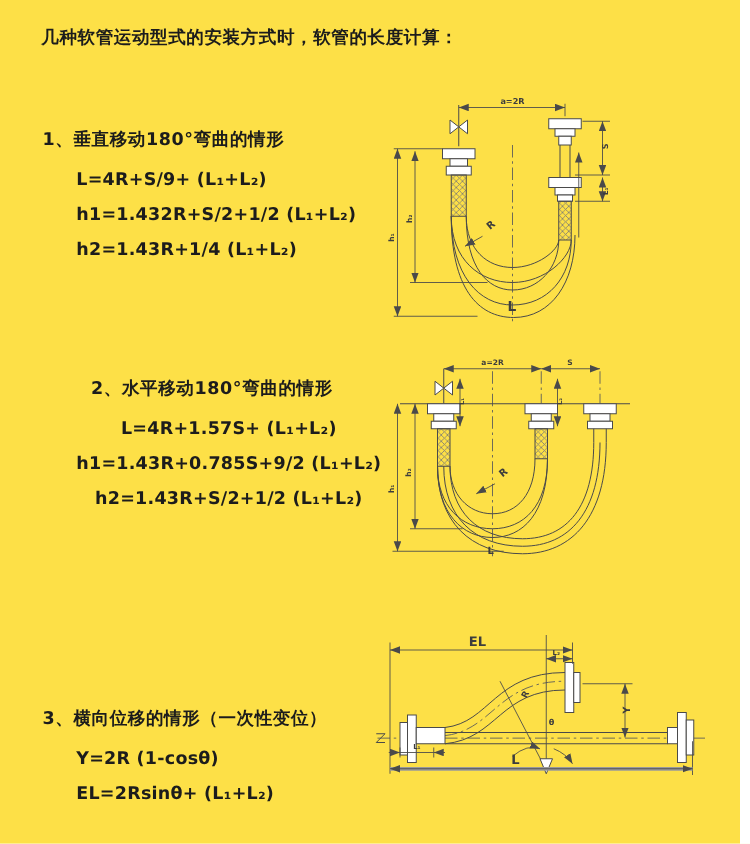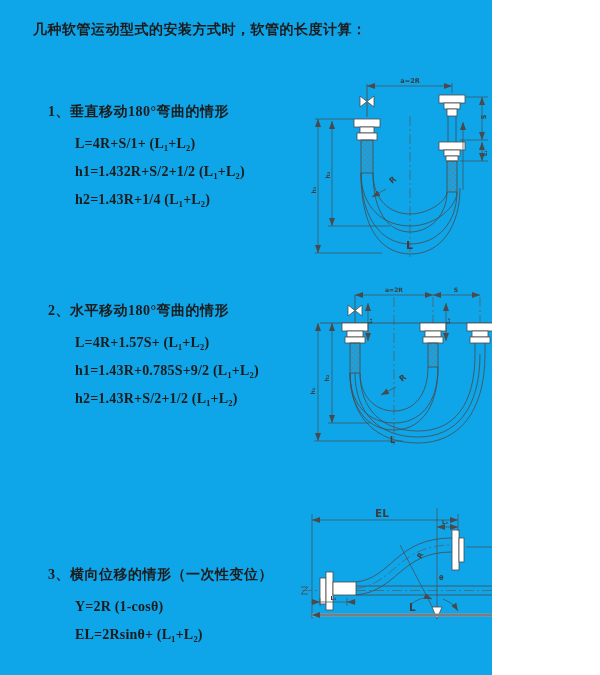--- a/index.html
+++ b/index.html
@@ -1,20 +1,20 @@
 <!DOCTYPE html>
 <html><head>
 <meta charset="utf-8">
 <style>
   html,body{margin:0;padding:0;background:#ffffff;}
-  .page{position:relative;width:492px;height:675px;background:#0ea5e9;overflow:hidden;
+  .page{position:relative;width:592px;height:675px;background:#fde047;overflow:hidden;
         font-family:"DejaVu Sans","Liberation Sans",sans-serif;color:#1c1c1c;}
   .page-title{position:absolute;left:33px;top:21px;font-size:14px;font-weight:600;letter-spacing:.5px;}
-  .section{position:absolute;left:48px;font-family:Liberation Serif, serif;}
-  .sec1{top:103px;} .sec2{top:302px;} .sec3{top:518px;margin-top:48px;}
+  .section{position:absolute;left:34px;}
+  .sec1{top:103px;} .sec2{top:302px;text-align:center;} .sec3{top:518px;margin-top:48px;}
   .sec-heading{font-size:14px;font-weight:600;letter-spacing:.5px;margin:0 0 9px 0;}
   .formula{margin-left:27px;height:28px;line-height:28px;font-size:14px;font-weight:600;
            letter-spacing:.2px;white-space:nowrap;}
   .figure{position:absolute;}
   .fig1{left:310px;top:70px;} .fig2{left:308px;top:283px;} .fig3{left:298px;top:498px;}
   svg{display:block;}
   svg text{font-family:"DejaVu Sans","Liberation Sans",sans-serif;fill:#3d3d3d;font-weight:600;}
   .ln{stroke:#4a4a4a;stroke-width:0.8;fill:none;}
   .dim{stroke:#4a4a4a;stroke-width:0.7;fill:none;}
   .cl{stroke:#5a5a5a;stroke-width:0.7;fill:none;stroke-dasharray:10 3 2 3;}
@@ -22,21 +22,21 @@
 </style>
 </head>
 <body>
 
 <div class="page">
 
   <div class="page-title">几种软管运动型式的安装方式时，软管的长度计算：</div>
 
   <div class="section sec1">
     <div class="sec-heading">1、垂直移动180°弯曲的情形</div>
-    <div class="formula">L=4R+S/1+ (L₁+L₂)</div>
+    <div class="formula">L=4R+S/9+ (L₁+L₂)</div>
     <div class="formula">h1=1.432R+S/2+1/2 (L₁+L₂)</div>
     <div class="formula">h2=1.43R+1/4 (L₁+L₂)</div>
   </div>
 
   <div class="section sec2">
     <div class="sec-heading">2、水平移动180°弯曲的情形</div>
     <div class="formula">L=4R+1.57S+ (L₁+L₂)</div>
     <div class="formula">h1=1.43R+0.785S+9/2 (L₁+L₂)</div>
     <div class="formula">h2=1.43R+S/2+1/2 (L₁+L₂)</div>
   </div>

